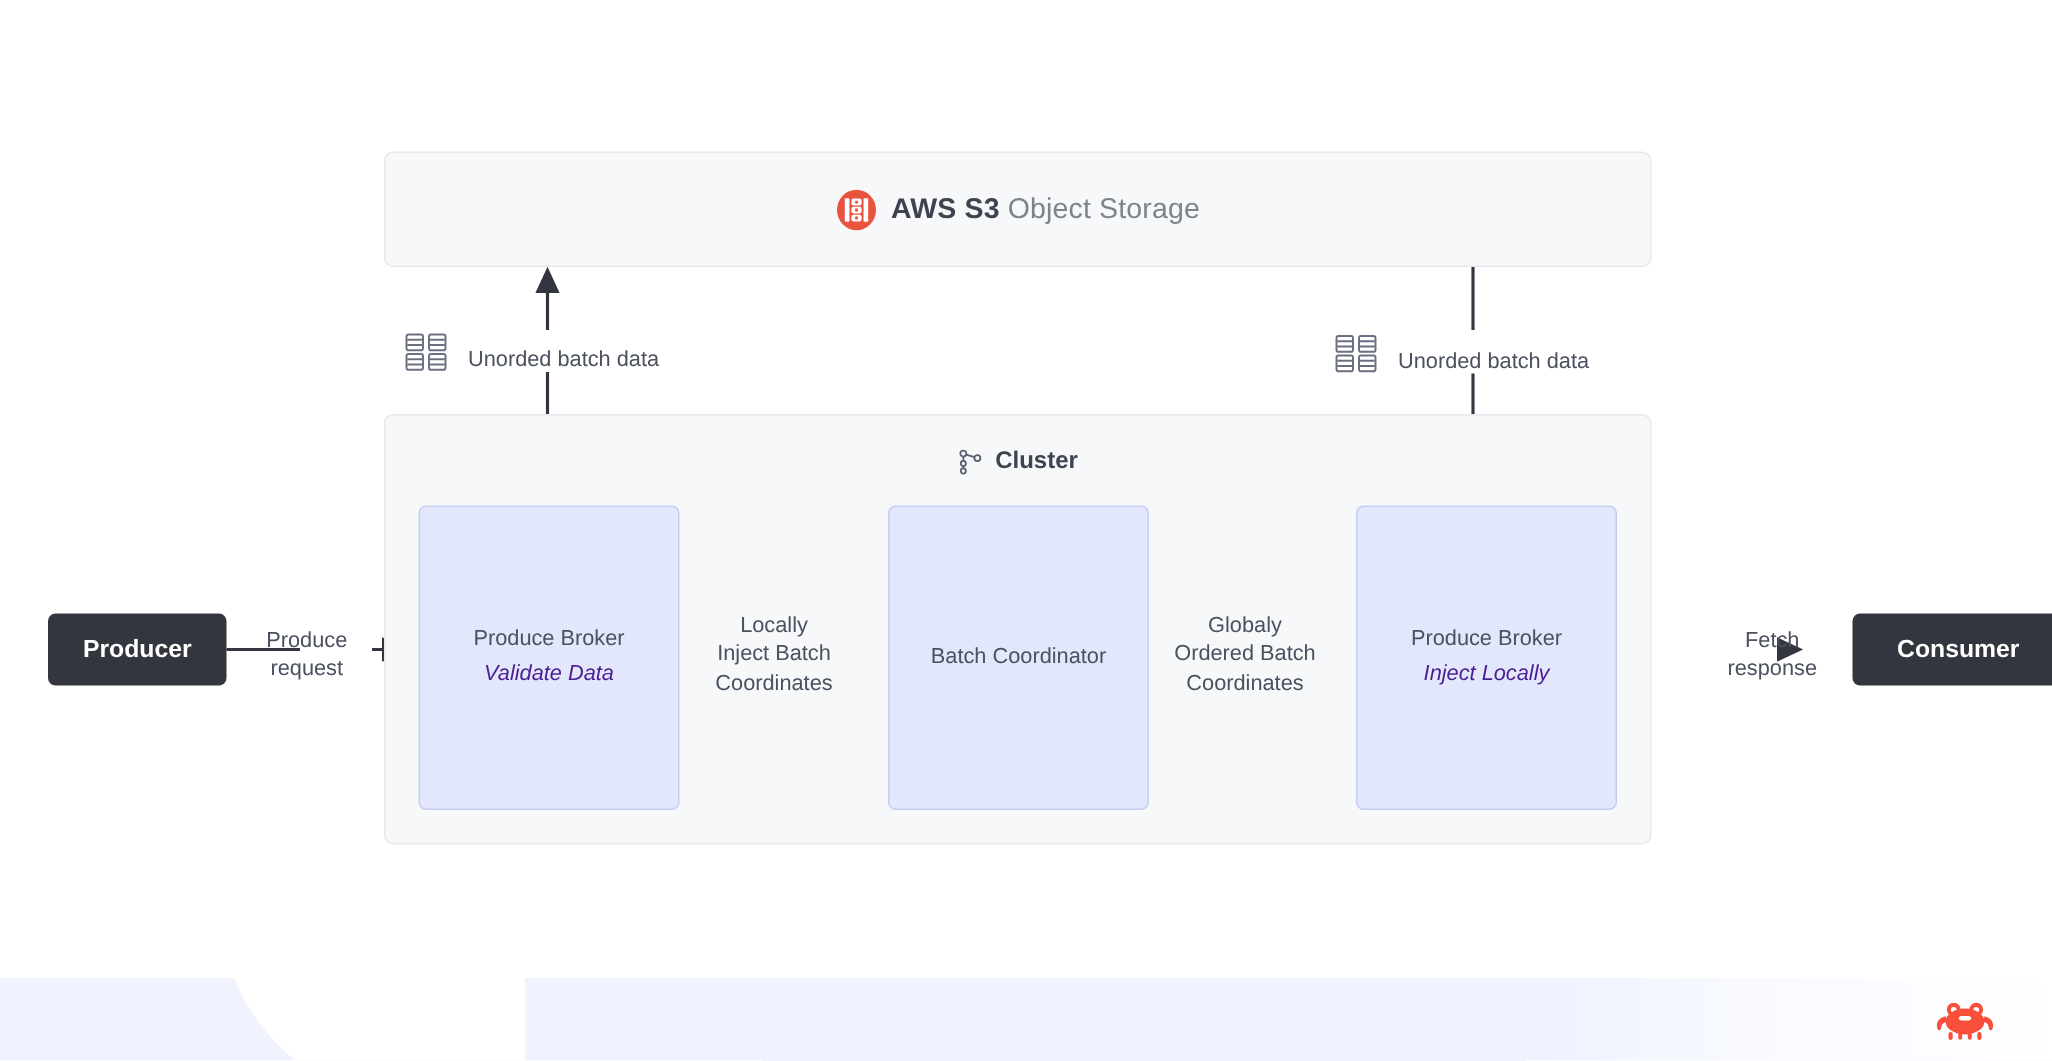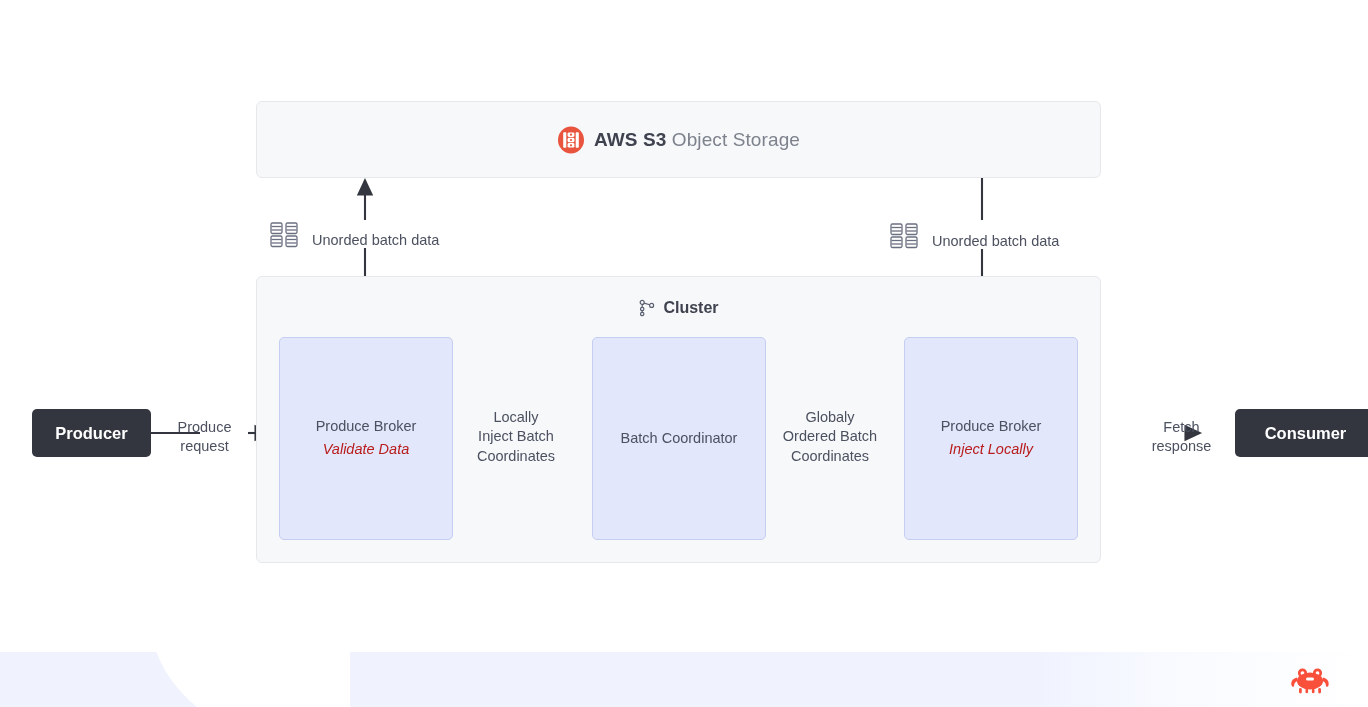--- a/index.html
+++ b/index.html
@@ -52,21 +52,21 @@
   .cluster-icon{width:18px;height:18px;flex:0 0 auto;}
 
   
   .node{
     position:absolute;top:337px;width:172px;height:201px;
     background:#e2e7fb;border:1px solid #c5cdf2;border-radius:5px;
     display:flex;flex-direction:column;align-items:center;justify-content:center;
     gap:3px;
   }
   .node-title{font-size:14.5px;color:#4c5160;line-height:1.35;}
-  .node-sub{font-size:14.5px;color:#b91c1c;font-style:italic;line-height:1.35;}
+  .node-sub{font-size:14.5px;color:#4c1d95;font-style:italic;line-height:1.35;}
   #node-1{left:279px;}
   #node-2{left:592px;align-items:center;}
   #node-3{left:904px;}
 
   
   .endpoint{
     position:absolute;top:409px;height:48px;
     background:#33363f;border-radius:5px;
     display:flex;align-items:center;justify-content:center;
     color:#ffffff;font-size:16.5px;font-weight:bold;

